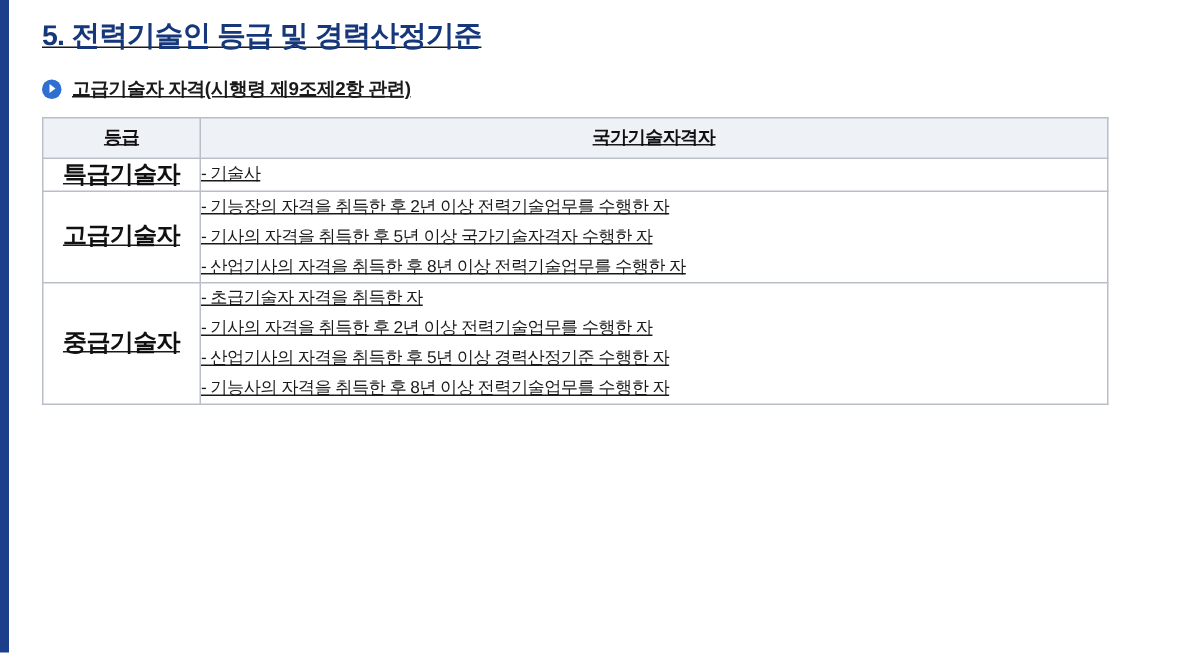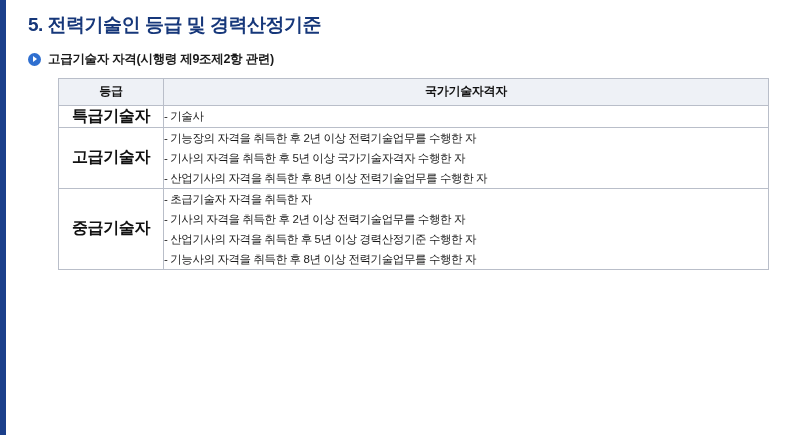--- a/index.html
+++ b/index.html
@@ -25,20 +25,21 @@
   .accent-bar {
     position: absolute;
     left: 0;
     top: 0;
     width: 6px;
     height: 435px;
     background: #1b3f8b;
   }
   .content {
     padding: 14px 22px 0 28px;
+    text-decoration: underline;
   }
   .title {
     font-size: 19px;
     font-weight: bold;
     color: #16377a;
     letter-spacing: -0.5px;
     margin: 0 0 14px 0;
     line-height: 1.2;
   }
   .section-head {
@@ -74,21 +75,20 @@
   }
   .sub-head {
     font-size: 11.5px;
     font-weight: bold;
     color: #2a62c4;
     letter-spacing: -0.3px;
     margin: 0 0 7px 26px;
   }
   table.qual-table {
     border-collapse: collapse;
-    margin-left: 30px;
     width: 710px;
     table-layout: fixed;
   }
   table.qual-table th,
   table.qual-table td {
     border: 1px solid #b9bec9;
     padding: 0;
   }
   table.qual-table thead th {
     background: #eef1f6;

